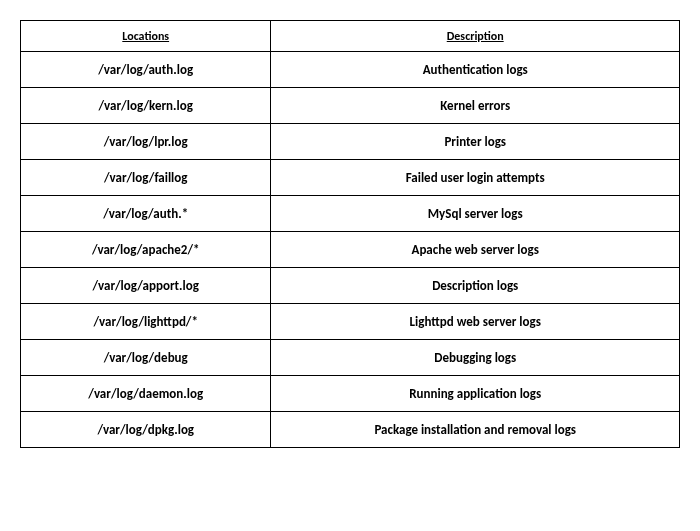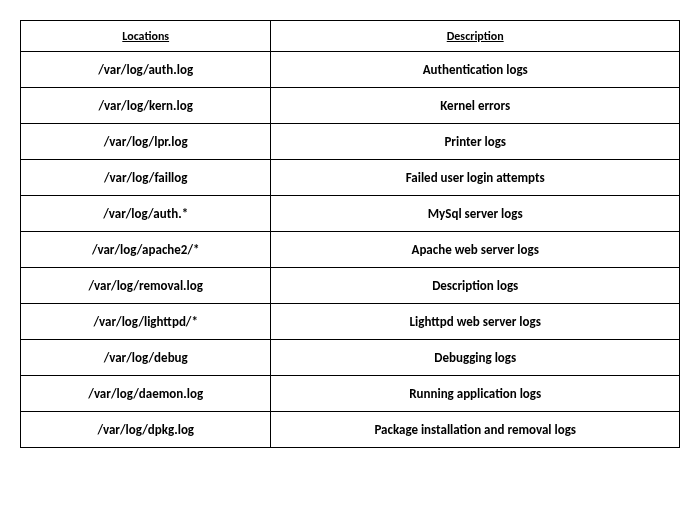--- a/index.html
+++ b/index.html
@@ -71,21 +71,21 @@
       </tr>
       <tr>
         <td>/var/log/auth.*</td>
         <td>MySql server logs</td>
       </tr>
       <tr>
         <td>/var/log/apache2/*</td>
         <td>Apache web server logs</td>
       </tr>
       <tr>
-        <td>/var/log/removal.log</td>
+        <td>/var/log/apport.log</td>
         <td>Description logs</td>
       </tr>
       <tr>
         <td>/var/log/lighttpd/*</td>
         <td>Lighttpd web server logs</td>
       </tr>
       <tr>
         <td>/var/log/debug</td>
         <td>Debugging logs</td>
       </tr>

